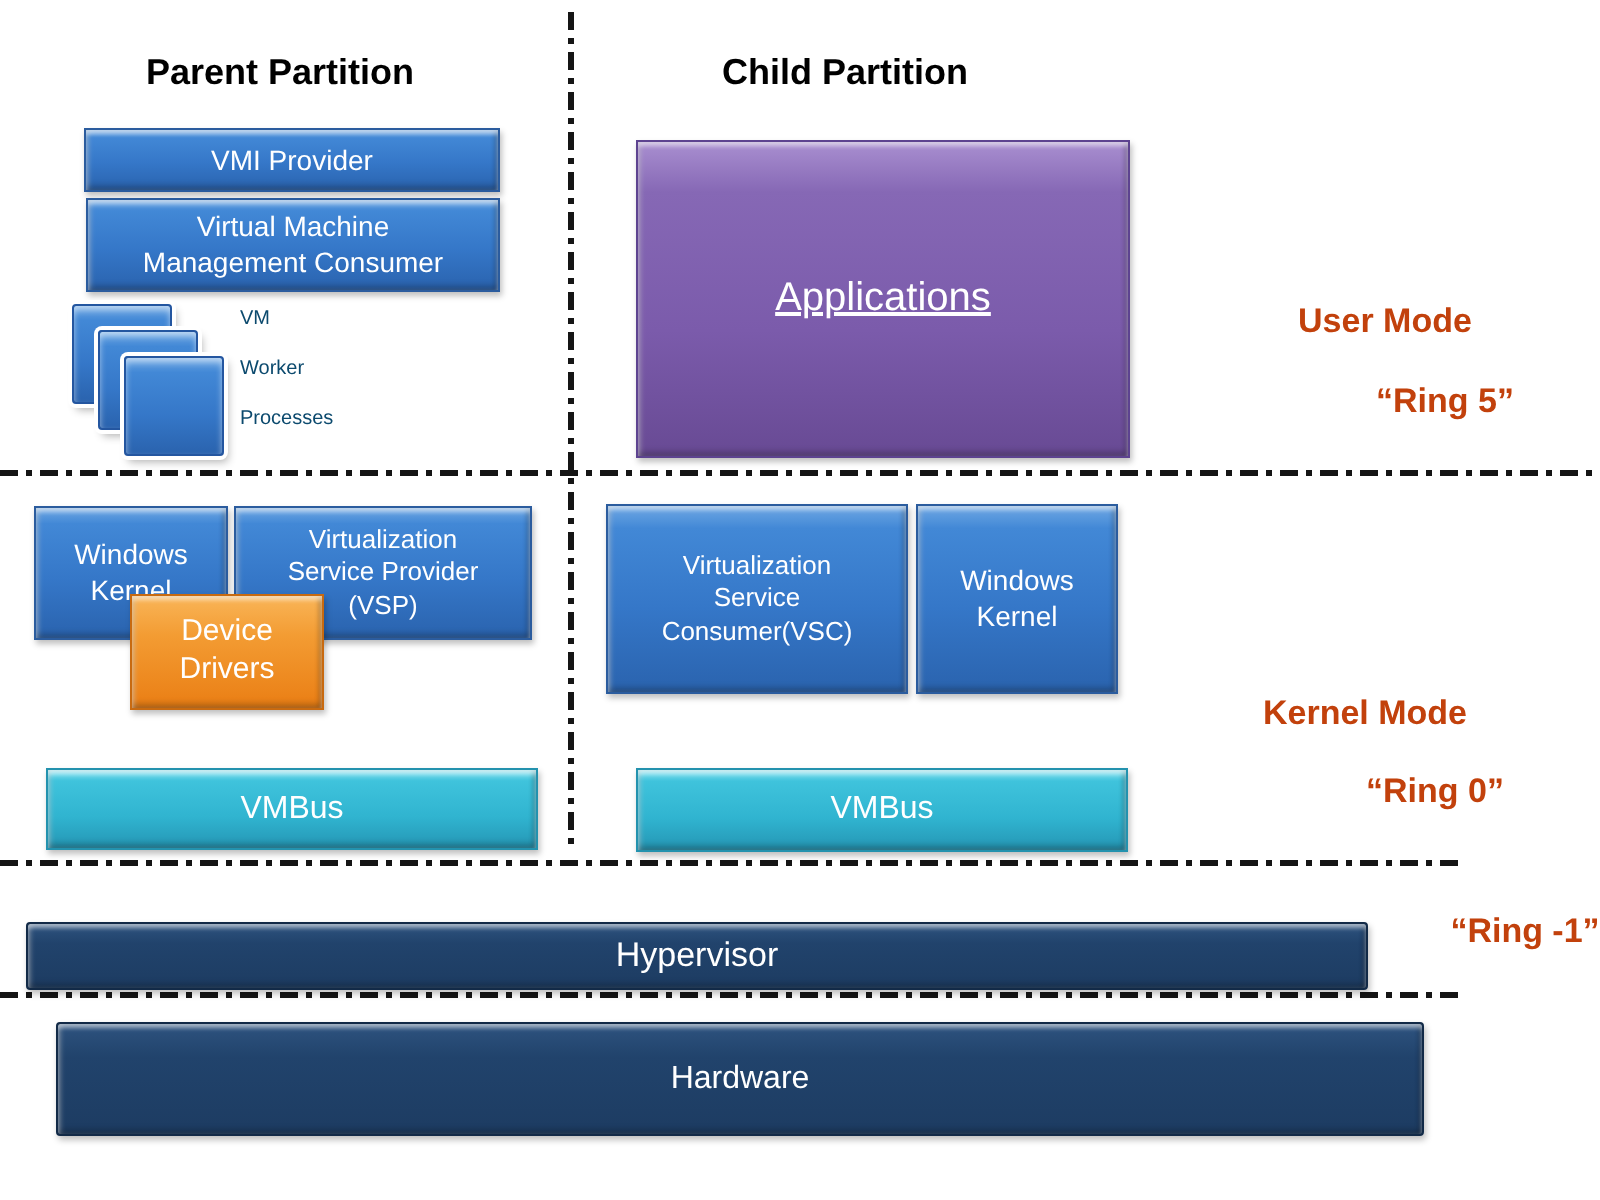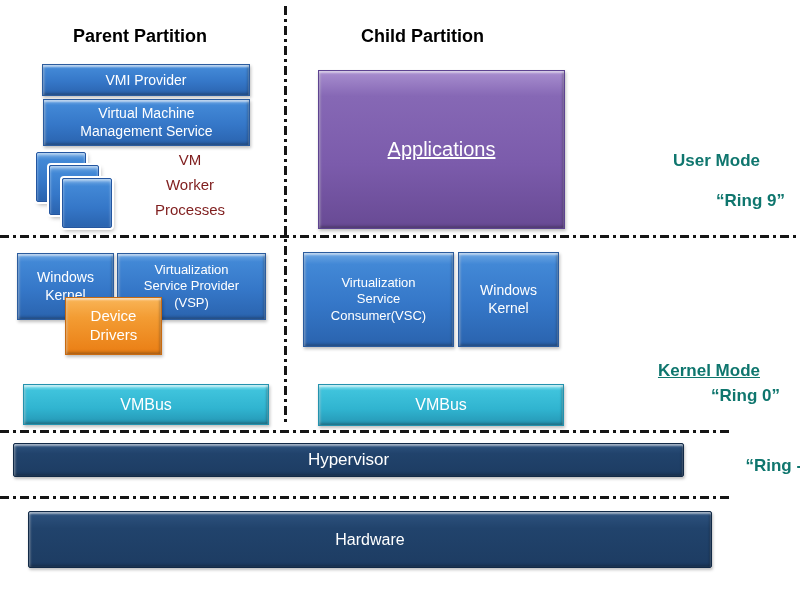--- a/index.html
+++ b/index.html
@@ -4,21 +4,21 @@
 <style>
   html,body{margin:0;padding:0;background:#fff;}
   .stage{
     position:relative;width:800px;height:600px;background:#ffffff;overflow:hidden;
     font-family:"Liberation Sans", sans-serif;
   }
   .hdr{
     position:absolute;font-weight:bold;font-size:18px;color:#000;text-align:center;
   }
   .sidelabel{
-    position:absolute;font-weight:bold;font-size:17px;color:#0f766e;text-align:right;white-space:nowrap;
+    position:absolute;font-weight:bold;font-size:17px;color:#c2410c;text-align:center;white-space:nowrap;
   }
   .box{
     position:absolute;display:flex;align-items:center;justify-content:center;
     color:#fff;text-align:center;border-radius:0;
     box-shadow:1px 2px 3px rgba(0,0,0,0.25),
                inset 0 2px 2px rgba(255,255,255,0.55),
                inset 0 -2px 3px rgba(0,0,0,0.25),
                inset 2px 0 2px rgba(255,255,255,0.2),
                inset -2px 0 2px rgba(0,0,0,0.15);
   }
@@ -36,67 +36,67 @@
     position:absolute;width:3px;
     background:repeating-linear-gradient(180deg,#151515 0 9px,transparent 9px 13px,#151515 13px 16px,transparent 16px 20px);
   }
   .sq{
     position:absolute;width:48px;height:48px;border-radius:2px;
     background:linear-gradient(180deg,#6FA8E4 0%,#4288D6 15%,#3577C8 60%,#2A63AE 100%);
     border:1px solid #2456A0;
     box-shadow:0 0 0 2px #ffffff,2px 3px 4px rgba(0,0,0,0.3),inset 0 2px 3px rgba(255,255,255,0.55);
   }
   .worker-label{
-    position:absolute;color:#7f1d1d;font-size:15px;text-align:center;line-height:25px;white-space:pre-line;
+    position:absolute;color:#0c4a6e;font-size:10px;text-align:left;line-height:25px;white-space:pre-line;
   }
 </style>
 </head>
 <body>
 
 <div class="stage">
 
   <div class="hdr" style="left:330px;top:26px;width:185px;">Child Partition</div>
   <div class="hdr" style="left:30px;top:26px;width:220px;">Parent Partition</div>
 
   <div class="vline" style="left:284px;top:6px;height:420px;"></div>
   <div class="hline" style="left:0;top:235px;width:797px;"></div>
   <div class="hline" style="left:0;top:430px;width:732px;"></div>
   <div class="hline" style="left:0;top:496px;width:732px;"></div>
 
   <div class="box blue" style="left:42px;top:64px;width:206px;height:30px;font-size:14px;">VMI Provider</div>
   <div class="box blue multiline" style="left:43px;top:99px;width:205px;height:45px;font-size:14px;">Virtual Machine
-Management Service</div>
+Management Consumer</div>
 
   <div class="sq" style="left:36px;top:152px;z-index:1;"></div>
   <div class="sq" style="left:49px;top:165px;z-index:2;"></div>
   <div class="sq" style="left:62px;top:178px;z-index:3;"></div>
   <div class="worker-label" style="left:120px;top:147px;width:140px;">VM
 Worker
 Processes</div>
 
   <div class="box purple" style="left:318px;top:70px;width:245px;height:157px;font-size:20px;">Applications</div>
 
   <div class="sidelabel" style="left:625px;top:151px;width:135px;">User Mode</div>
-  <div class="sidelabel" style="left:660px;top:191px;width:125px;">“Ring 9”</div>
-  <div class="sidelabel" style="left:605px;top:361px;width:155px;text-decoration:underline;">Kernel Mode</div>
+  <div class="sidelabel" style="left:660px;top:191px;width:125px;">“Ring 5”</div>
+  <div class="sidelabel" style="left:605px;top:347px;width:155px;">Kernel Mode</div>
   <div class="sidelabel" style="left:655px;top:386px;width:125px;">“Ring 0”</div>
   <div class="sidelabel" style="left:685px;top:456px;width:115px;margin-left:20px;">“Ring -1”</div>
 
   <div class="box blue multiline" style="left:17px;top:253px;width:95px;height:65px;font-size:14px;">Windows
 Kernel</div>
   <div class="box blue multiline" style="left:117px;top:253px;width:147px;height:65px;font-size:13px;">Virtualization
 Service Provider
 (VSP)</div>
   <div class="box orange multiline" style="left:65px;top:297px;width:95px;height:56px;font-size:15px;z-index:5;">Device
 Drivers</div>
   <div class="box cyan" style="left:23px;top:372px;width:244px;height:39px;font-size:16px;">VMBus</div>
 
   <div class="box blue multiline" style="left:303px;top:252px;width:149px;height:93px;font-size:13px;">Virtualization
 Service
 Consumer(VSC)</div>
   <div class="box blue multiline" style="left:458px;top:252px;width:99px;height:93px;font-size:14px;">Windows
 Kernel</div>
   <div class="box cyan" style="left:318px;top:372px;width:244px;height:40px;font-size:16px;">VMBus</div>
 
-  <div class="box navy" style="left:13px;top:443px;width:669px;height:32px;font-size:17px;">Hypervisor</div>
+  <div class="box navy" style="left:13px;top:461px;width:669px;height:32px;font-size:17px;">Hypervisor</div>
   <div class="box navy" style="left:28px;top:511px;width:682px;height:55px;font-size:16px;">Hardware</div>
 
 </div>
 
 </body></html>

